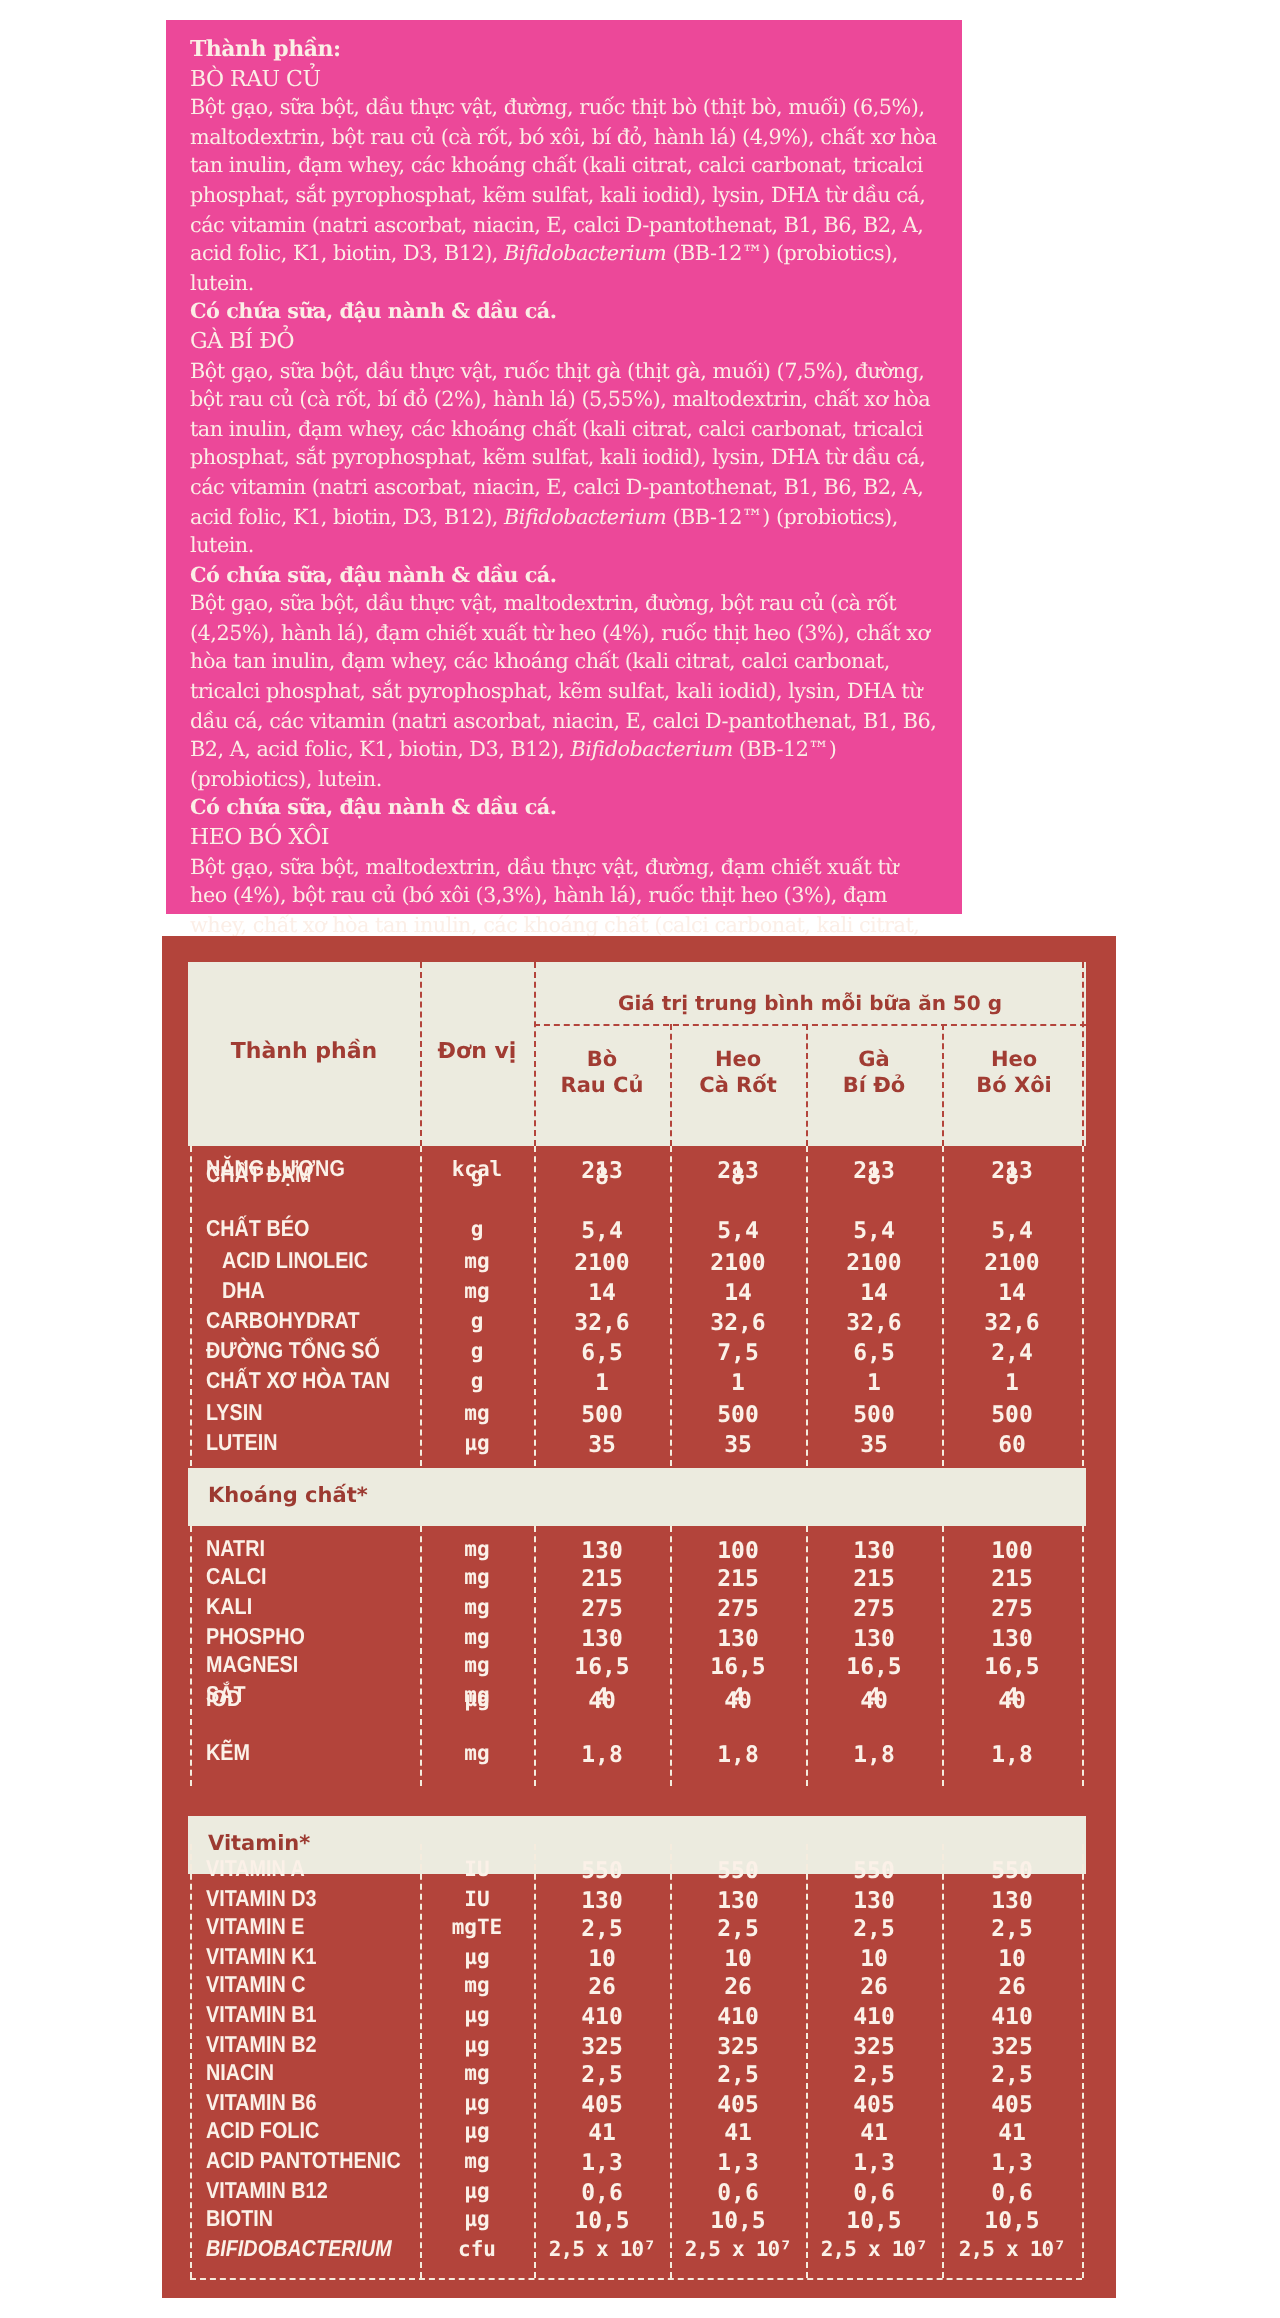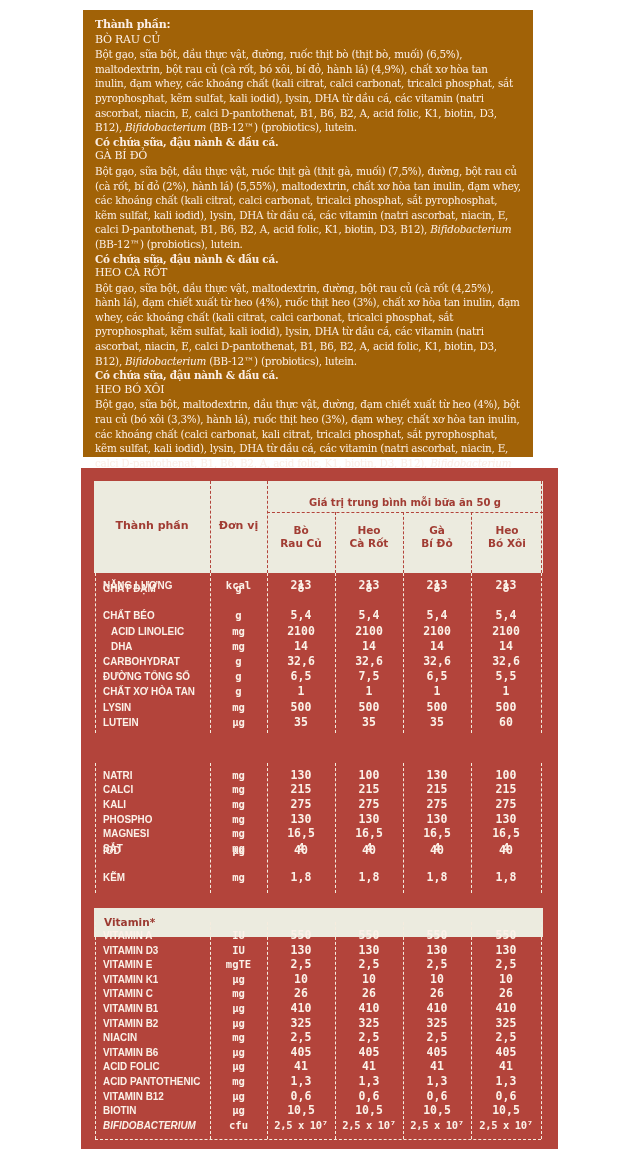--- a/index.html
+++ b/index.html
@@ -1,20 +1,20 @@
 <!DOCTYPE html>
 <html><head>
 <meta charset="utf-8">
 <style>
   html, body { margin:0; padding:0; background:#ffffff; }
   body { width:640px; height:1159px; position:relative; overflow:hidden; }
 
   .panel-top {
-    position:absolute; left:83px; top:10px; width:450px; height:447px;
-    background:#a16207; color:#fbeee6;
+    position:absolute; left:83px; top:10px; width:398px; height:447px;
+    background:#ec4899; color:#fbeee6;
     box-sizing:border-box; padding:8px 12px 0 12px;
     font-family:"DejaVu Serif", "Liberation Serif", serif;
     font-size:10.4px; line-height:14.6px; letter-spacing:-0.25px;
   }
   .panel-top .title { font-weight:bold; font-size:11px; }
   .panel-top .variant-name { font-weight:normal; font-size:11px; }
   .panel-top .allergen { font-weight:bold; }
   .panel-top p { margin:0; }
   .panel-top i { font-style:italic; }
 
@@ -74,21 +74,20 @@
     <p class="allergen">Có chứa sữa, đậu nành &amp; dầu cá.</p>
   </div>
 
   <div>
     <p class="variant-name">GÀ BÍ ĐỎ</p>
     <p><span>Bột gạo, sữa bột, dầu thực vật, ruốc thịt gà (thịt gà, muối) (7,5%), đường, bột rau củ (cà rốt, bí đỏ (2%), hành lá) (5,55%), maltodextrin, chất xơ hòa tan inulin, đạm whey, các khoáng chất (kali citrat, calci carbonat, tricalci phosphat, sắt pyrophosphat, kẽm sulfat, kali iodid), lysin, DHA từ dầu cá, các vitamin (natri ascorbat, niacin, E, calci D-pantothenat, B1, B6, B2, A, acid folic, K1, biotin, D3, B12), </span><i>Bifidobacterium</i><span> (BB-12™) (probiotics), lutein.</span></p>
     <p class="allergen">Có chứa sữa, đậu nành &amp; dầu cá.</p>
   </div>
 
   <div>
-    <p class="variant-name">HEO CÀ RỐT</p>
     <p><span>Bột gạo, sữa bột, dầu thực vật, maltodextrin, đường, bột rau củ (cà rốt (4,25%), hành lá), đạm chiết xuất từ heo (4%), ruốc thịt heo (3%), chất xơ hòa tan inulin, đạm whey, các khoáng chất (kali citrat, calci carbonat, tricalci phosphat, sắt pyrophosphat, kẽm sulfat, kali iodid), lysin, DHA từ dầu cá, các vitamin (natri ascorbat, niacin, E, calci D-pantothenat, B1, B6, B2, A, acid folic, K1, biotin, D3, B12), </span><i>Bifidobacterium</i><span> (BB-12™) (probiotics), lutein.</span></p>
     <p class="allergen">Có chứa sữa, đậu nành &amp; dầu cá.</p>
   </div>
 
   <div>
     <p class="variant-name">HEO BÓ XÔI</p>
     <p><span>Bột gạo, sữa bột, maltodextrin, dầu thực vật, đường, đạm chiết xuất từ heo (4%), bột rau củ (bó xôi (3,3%), hành lá), ruốc thịt heo (3%), đạm whey, chất xơ hòa tan inulin, các khoáng chất (calci carbonat, kali citrat, tricalci phosphat, sắt pyrophosphat, kẽm sulfat, kali iodid), lysin, DHA từ dầu cá, các vitamin (natri ascorbat, niacin, E, calci D-pantothenat, B1, B6, B2, A, acid folic, K1, biotin, D3, B12), </span><i>Bifidobacterium</i><span> (BB-12™) (probiotics), lutein.</span></p>
     <p class="allergen">Có chứa sữa, đậu nành &amp; dầu cá.</p>
   </div>
 </div>
@@ -127,20 +126,21 @@
   </div>
 
   <div class="vline light" style="left:14px; top:105px; height:160px;"></div>
   <div class="vline light" style="left:129px; top:105px; height:160px;"></div>
   <div class="vline light" style="left:186px; top:105px; height:160px;"></div>
   <div class="vline light" style="left:254px; top:105px; height:160px;"></div>
   <div class="vline light" style="left:322px; top:105px; height:160px;"></div>
   <div class="vline light" style="left:390px; top:105px; height:160px;"></div>
   <div class="vline light" style="left:460px; top:105px; height:160px;"></div>
 
+  <div class="cream-band" style="top:266px;">Khoáng chất*</div>
 
   <div class="vline light" style="left:14px; top:295px; height:130px;"></div>
   <div class="vline light" style="left:129px; top:295px; height:130px;"></div>
   <div class="vline light" style="left:186px; top:295px; height:130px;"></div>
   <div class="vline light" style="left:254px; top:295px; height:130px;"></div>
   <div class="vline light" style="left:322px; top:295px; height:130px;"></div>
   <div class="vline light" style="left:390px; top:295px; height:130px;"></div>
   <div class="vline light" style="left:460px; top:295px; height:130px;"></div>
 
   <div class="cream-band" style="top:440px;">Vitamin*</div>
@@ -202,21 +202,21 @@
         <span class="val" style="left: 254px; width: 68px;">32,6</span>
         <span class="val" style="left: 322px; width: 68px;">32,6</span>
         <span class="val" style="left: 390px; width: 70px;">32,6</span>
       </div>
       <div class="row" style="top: 91.2px;">
         <span class="name">ĐƯỜNG TỔNG SỐ</span>
         <span class="unit">g</span>
         <span class="val" style="left: 186px; width: 68px;">6,5</span>
         <span class="val" style="left: 254px; width: 68px;">7,5</span>
         <span class="val" style="left: 322px; width: 68px;">6,5</span>
-        <span class="val" style="left: 390px; width: 70px;">5,5</span>
+        <span class="val" style="left: 390px; width: 70px;">2,4</span>
       </div>
       <div class="row" style="top: 106.4px;">
         <span class="name">CHẤT XƠ HÒA TAN</span>
         <span class="unit">g</span>
         <span class="val" style="left: 186px; width: 68px;">1</span>
         <span class="val" style="left: 254px; width: 68px;">1</span>
         <span class="val" style="left: 322px; width: 68px;">1</span>
         <span class="val" style="left: 390px; width: 70px;">1</span>
       </div>
       <div class="row" style="top: 121.6px;">

